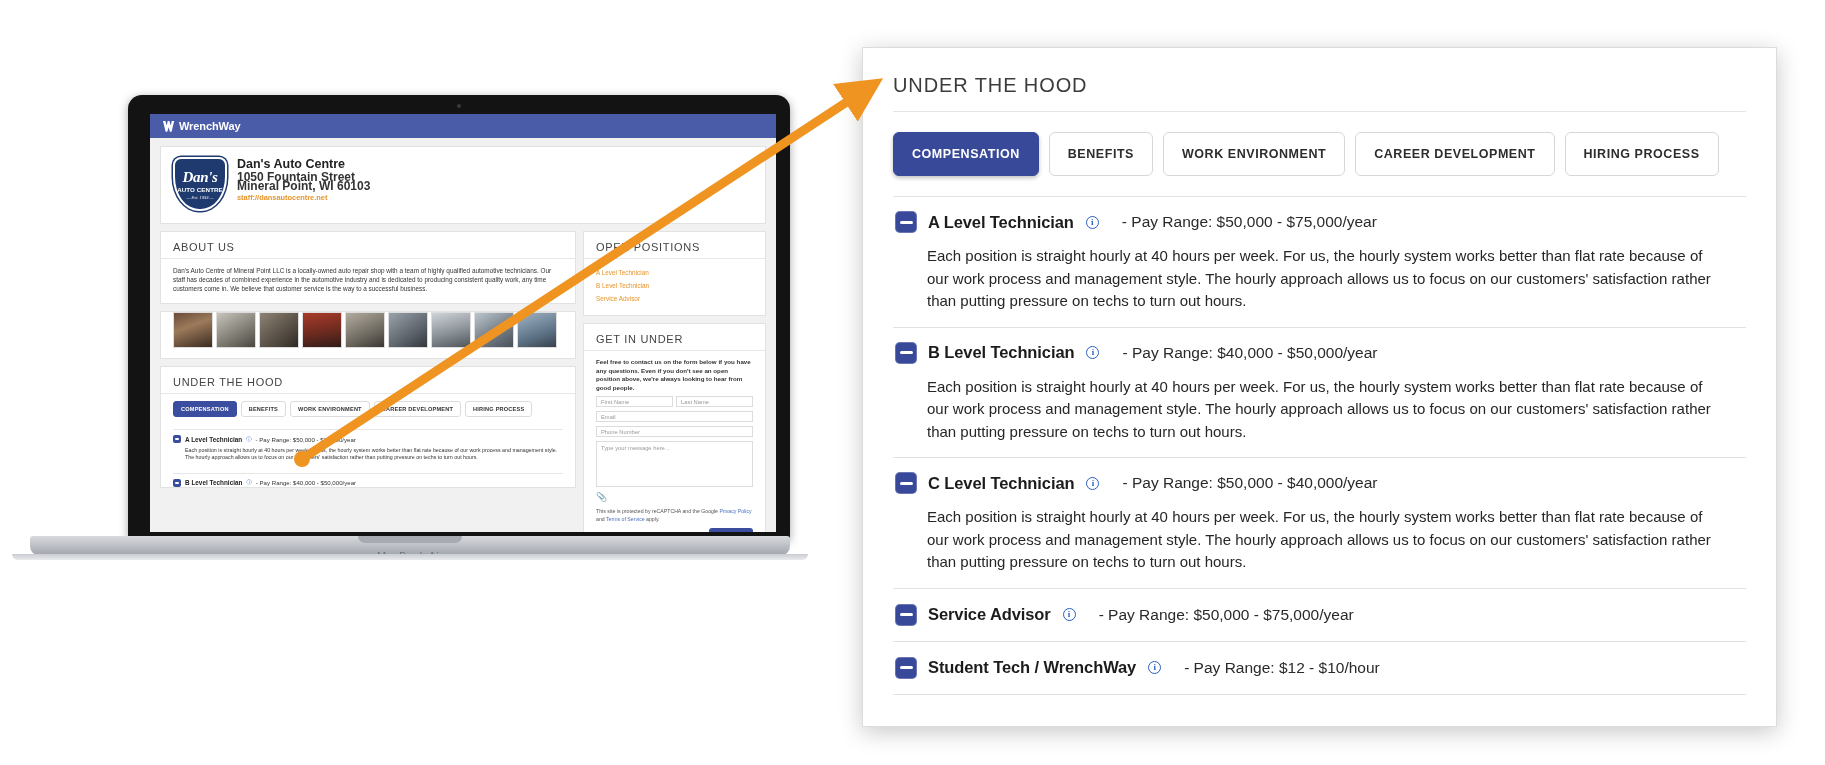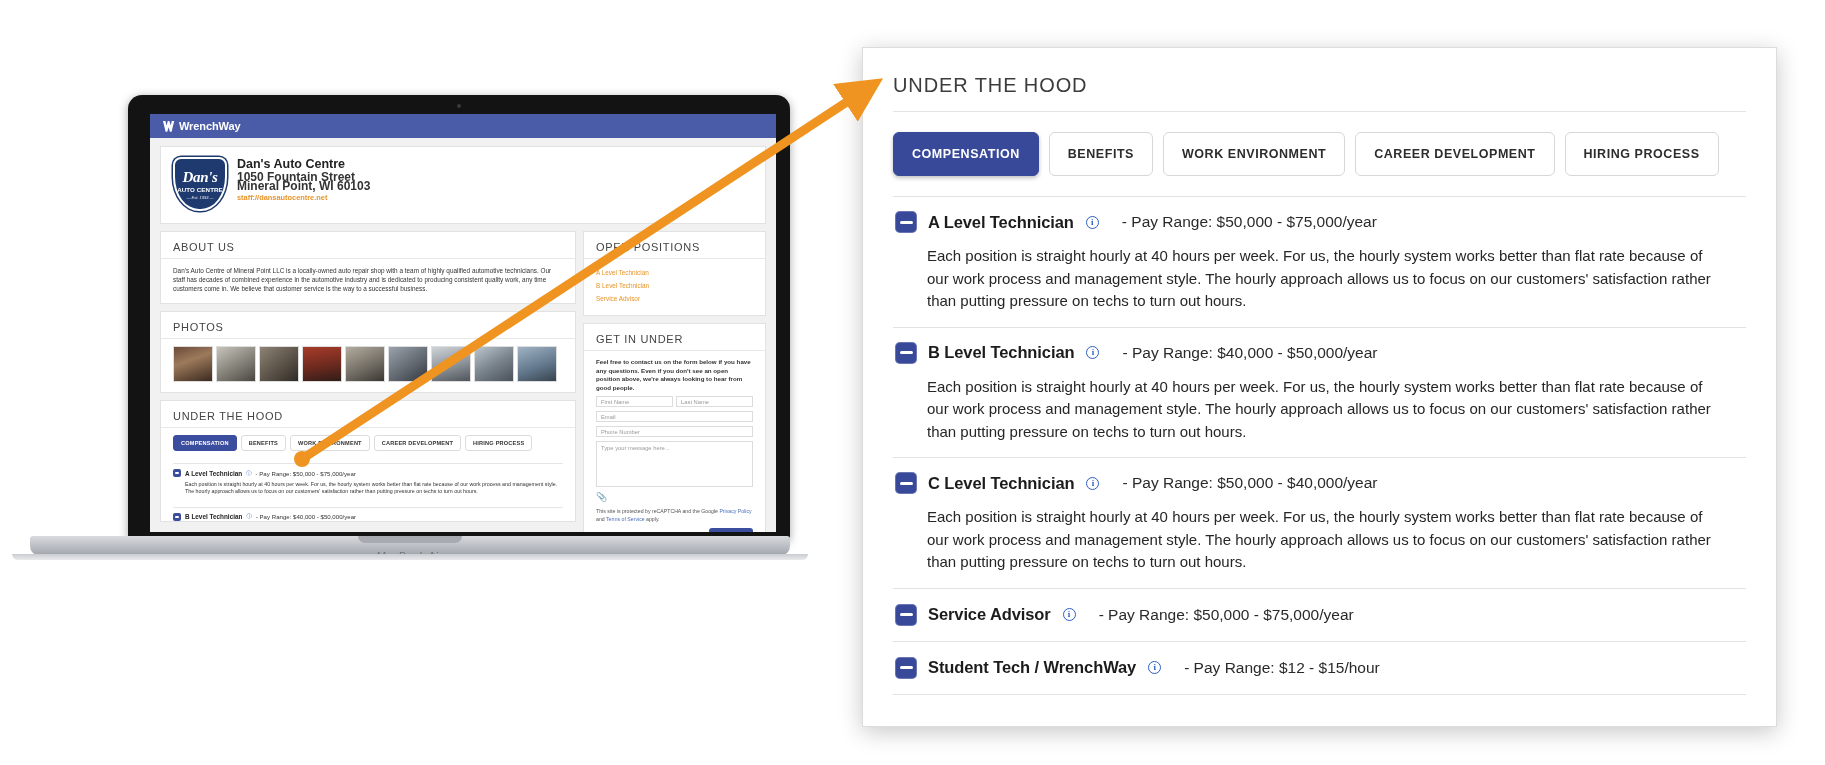--- a/index.html
+++ b/index.html
@@ -221,21 +221,20 @@
               <div class="col-left">
 
                 <div class="card">
                   <div class="sec-title">ABOUT US</div>
                   <div class="sec-body">
                     <div class="about-p">Dan's Auto Centre of Mineral Point LLC is a locally-owned auto repair shop with a team of highly qualified automotive technicians. Our staff has decades of combined experience in the automotive industry and is dedicated to producing consistent quality work, any time customers come in. We believe that customer service is the way to a successful business.</div>
                   </div>
                 </div>
 
                 <div class="card">
-                  <div class="sec-title">PHOTOS</div>
                   <div class="photo-strip">
                     <div class="photo p1"></div>
                     <div class="photo p2"></div>
                     <div class="photo p3"></div>
                     <div class="photo p4"></div>
                     <div class="photo p5"></div>
                     <div class="photo p6"></div>
                     <div class="photo p7"></div>
                     <div class="photo p8"></div>
                     <div class="photo p9"></div>
@@ -371,21 +370,21 @@
               <span class="co-info">i</span>
             <span class="co-pay">- Pay Range: $50,000 - $75,000/year</span>
           </div>
         </div>
 
         <div class="co-item compact">
           <div class="co-item-head">
             <span class="co-minus"></span>
             <span class="co-name">Student Tech / WrenchWay</span>
               <span class="co-info">i</span>
-            <span class="co-pay">- Pay Range: $12 - $15/hour</span>
+            <span class="co-pay">- Pay Range: $12 - $10/hour</span>
           </div>
         </div>
 
         <div class="co-foot-rule"></div>
       </div>
     </div>
   </div>
 
   <svg id="arrow" viewBox="0 0 1825 765">
     <defs>

